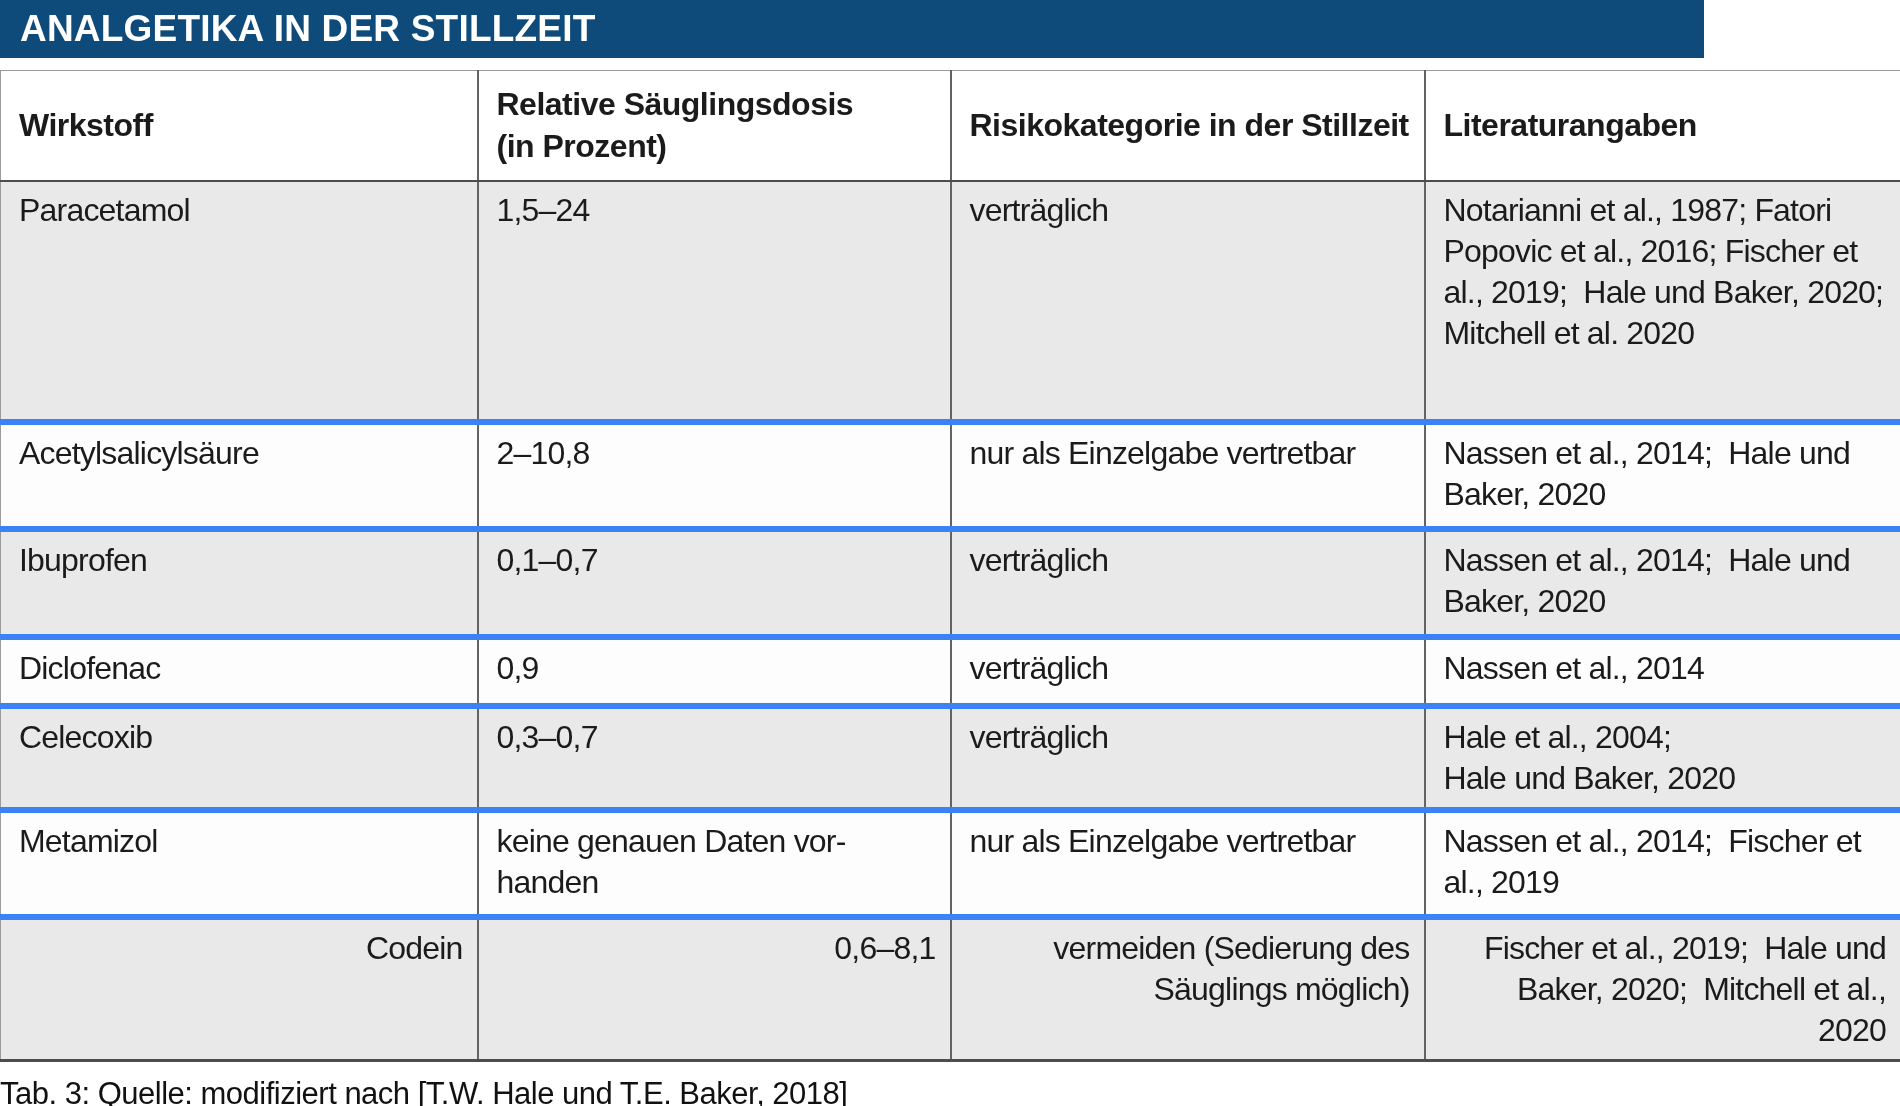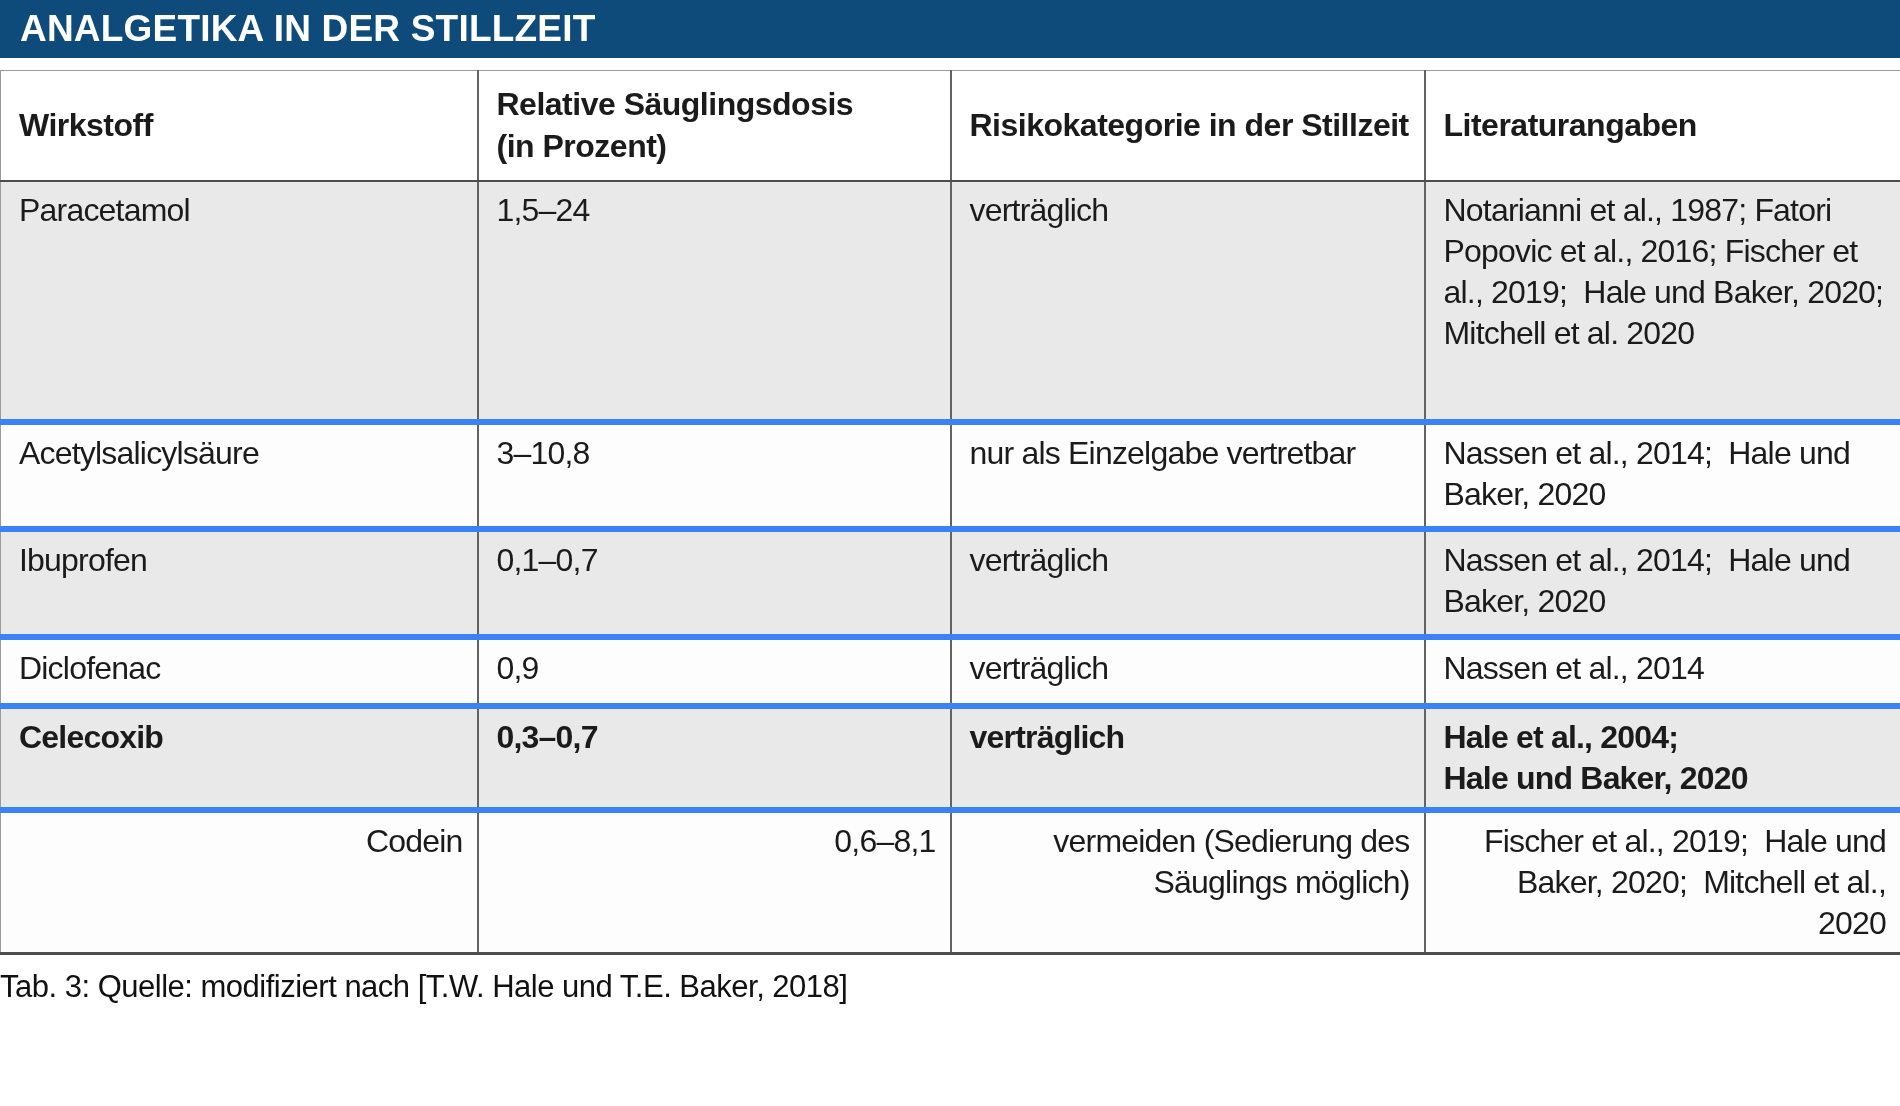--- a/index.html
+++ b/index.html
@@ -7,21 +7,21 @@
     width: 1900px; height: 1106px;
     background: #ffffff;
     font-family: "Liberation Sans", "DejaVu Sans", sans-serif;
     color: #1b1b1b;
     overflow: hidden;
   }
   .page { width: 1900px; height: 1106px; position: relative; }
 
   
   .title-bar {
-    width: 1900px; height: 58px;
+    width: 1704px; height: 58px;
     background: #0e4b7a;
     display: flex; align-items: center;
     padding-left: 20px;
   }
   .title-bar .title {
     color: #ffffff;
     font-size: 37px;
     font-weight: bold;
     letter-spacing: 0.2px;
     white-space: nowrap;
@@ -71,21 +71,21 @@
     border-bottom: 6px solid #3b82f6;
   }
   tbody tr:last-child td { border-bottom: none; text-align: right; }
   tbody tr:nth-child(odd)  td { background: #e9e9e9; }
   tbody tr:nth-child(even) td { background: #fdfdfd; }
 
   tbody tr.r1 { height: 241px; }
   tbody tr.r2 { height: 107px; }
   tbody tr.r3 { height: 108px; }
   tbody tr.r4 { height: 69px;  }
-  tbody tr.r5 { height: 104px; font-weight: bold; }
+  tbody tr.r5 { height: 104px; }
   tbody tr.r6 { height: 107px; }
   tbody tr.r7 { height: 140px; }
 
   
   .caption {
     margin-top: 14px;
     font-size: 31px;
     letter-spacing: -0.5px;
     color: #111111;
     white-space: nowrap;
@@ -118,21 +118,21 @@
     </thead>
     <tbody>
       <tr class="r1">
         <td>Paracetamol</td>
         <td>1,5–24</td>
         <td>verträglich</td>
         <td>Notarianni et al., 1987; Fatori Popovic et al., 2016; Fischer et al., 2019;  Hale und Baker, 2020;  Mitchell et al. 2020</td>
       </tr>
       <tr class="r2">
         <td>Acetylsalicylsäure</td>
-        <td>3–10,8</td>
+        <td>2–10,8</td>
         <td>nur als Einzelgabe vertretbar</td>
         <td>Nassen et al., 2014;  Hale und Baker, 2020</td>
       </tr>
       <tr class="r3">
         <td>Ibuprofen</td>
         <td>0,1–0,7</td>
         <td>verträglich</td>
         <td>Nassen et al., 2014;  Hale und Baker, 2020</td>
       </tr>
       <tr class="r4">
@@ -141,20 +141,27 @@
         <td>verträglich</td>
         <td>Nassen et al., 2014</td>
       </tr>
       <tr class="r5">
         <td>Celecoxib</td>
         <td>0,3–0,7</td>
         <td>verträglich</td>
         <td>Hale et al., 2004;
 Hale und Baker, 2020</td>
       </tr>
+      <tr class="r6">
+        <td>Metamizol</td>
+        <td>keine genauen Daten vor-
+handen</td>
+        <td>nur als Einzelgabe vertretbar</td>
+        <td>Nassen et al., 2014;  Fischer et al., 2019</td>
+      </tr>
       <tr class="r7">
         <td>Codein</td>
         <td>0,6–8,1</td>
         <td>vermeiden (Sedierung des Säuglings möglich)</td>
         <td>Fischer et al., 2019;  Hale und Baker, 2020;  Mitchell et al., 2020</td>
       </tr>
     </tbody>
   </table>
 
   <p class="caption">Tab. 3: Quelle: modifiziert nach [T.W. Hale und T.E. Baker, 2018]</p>

